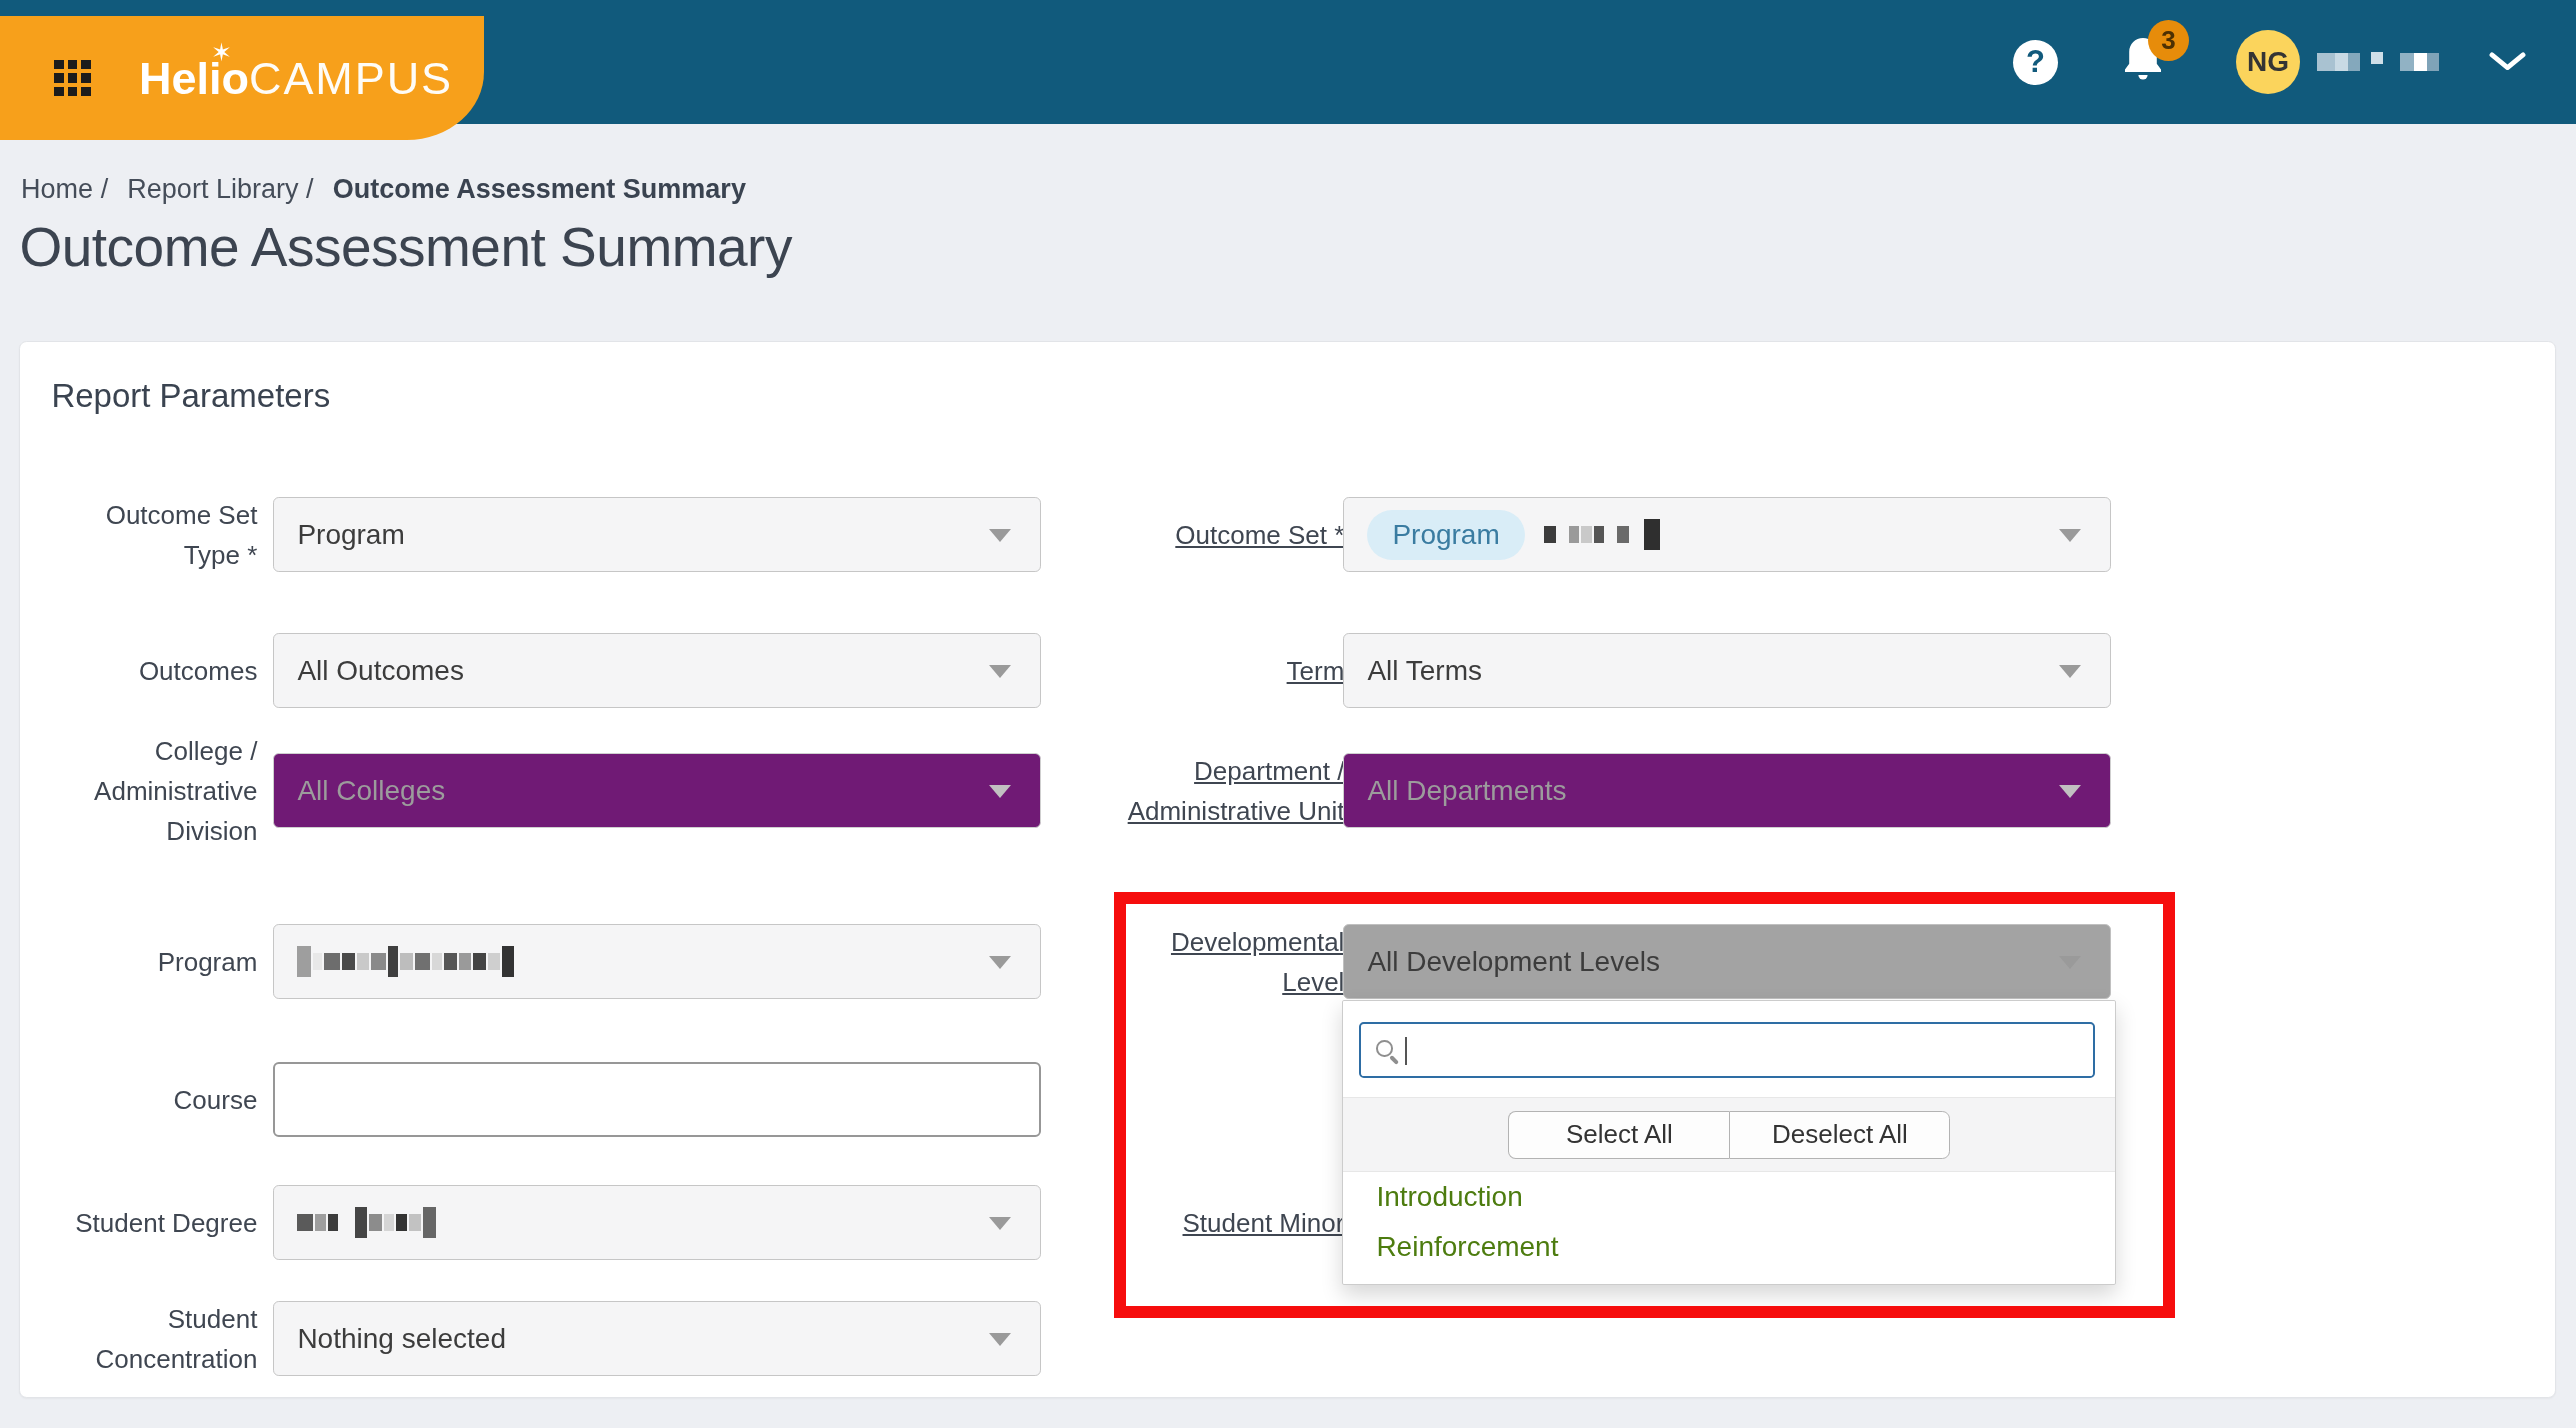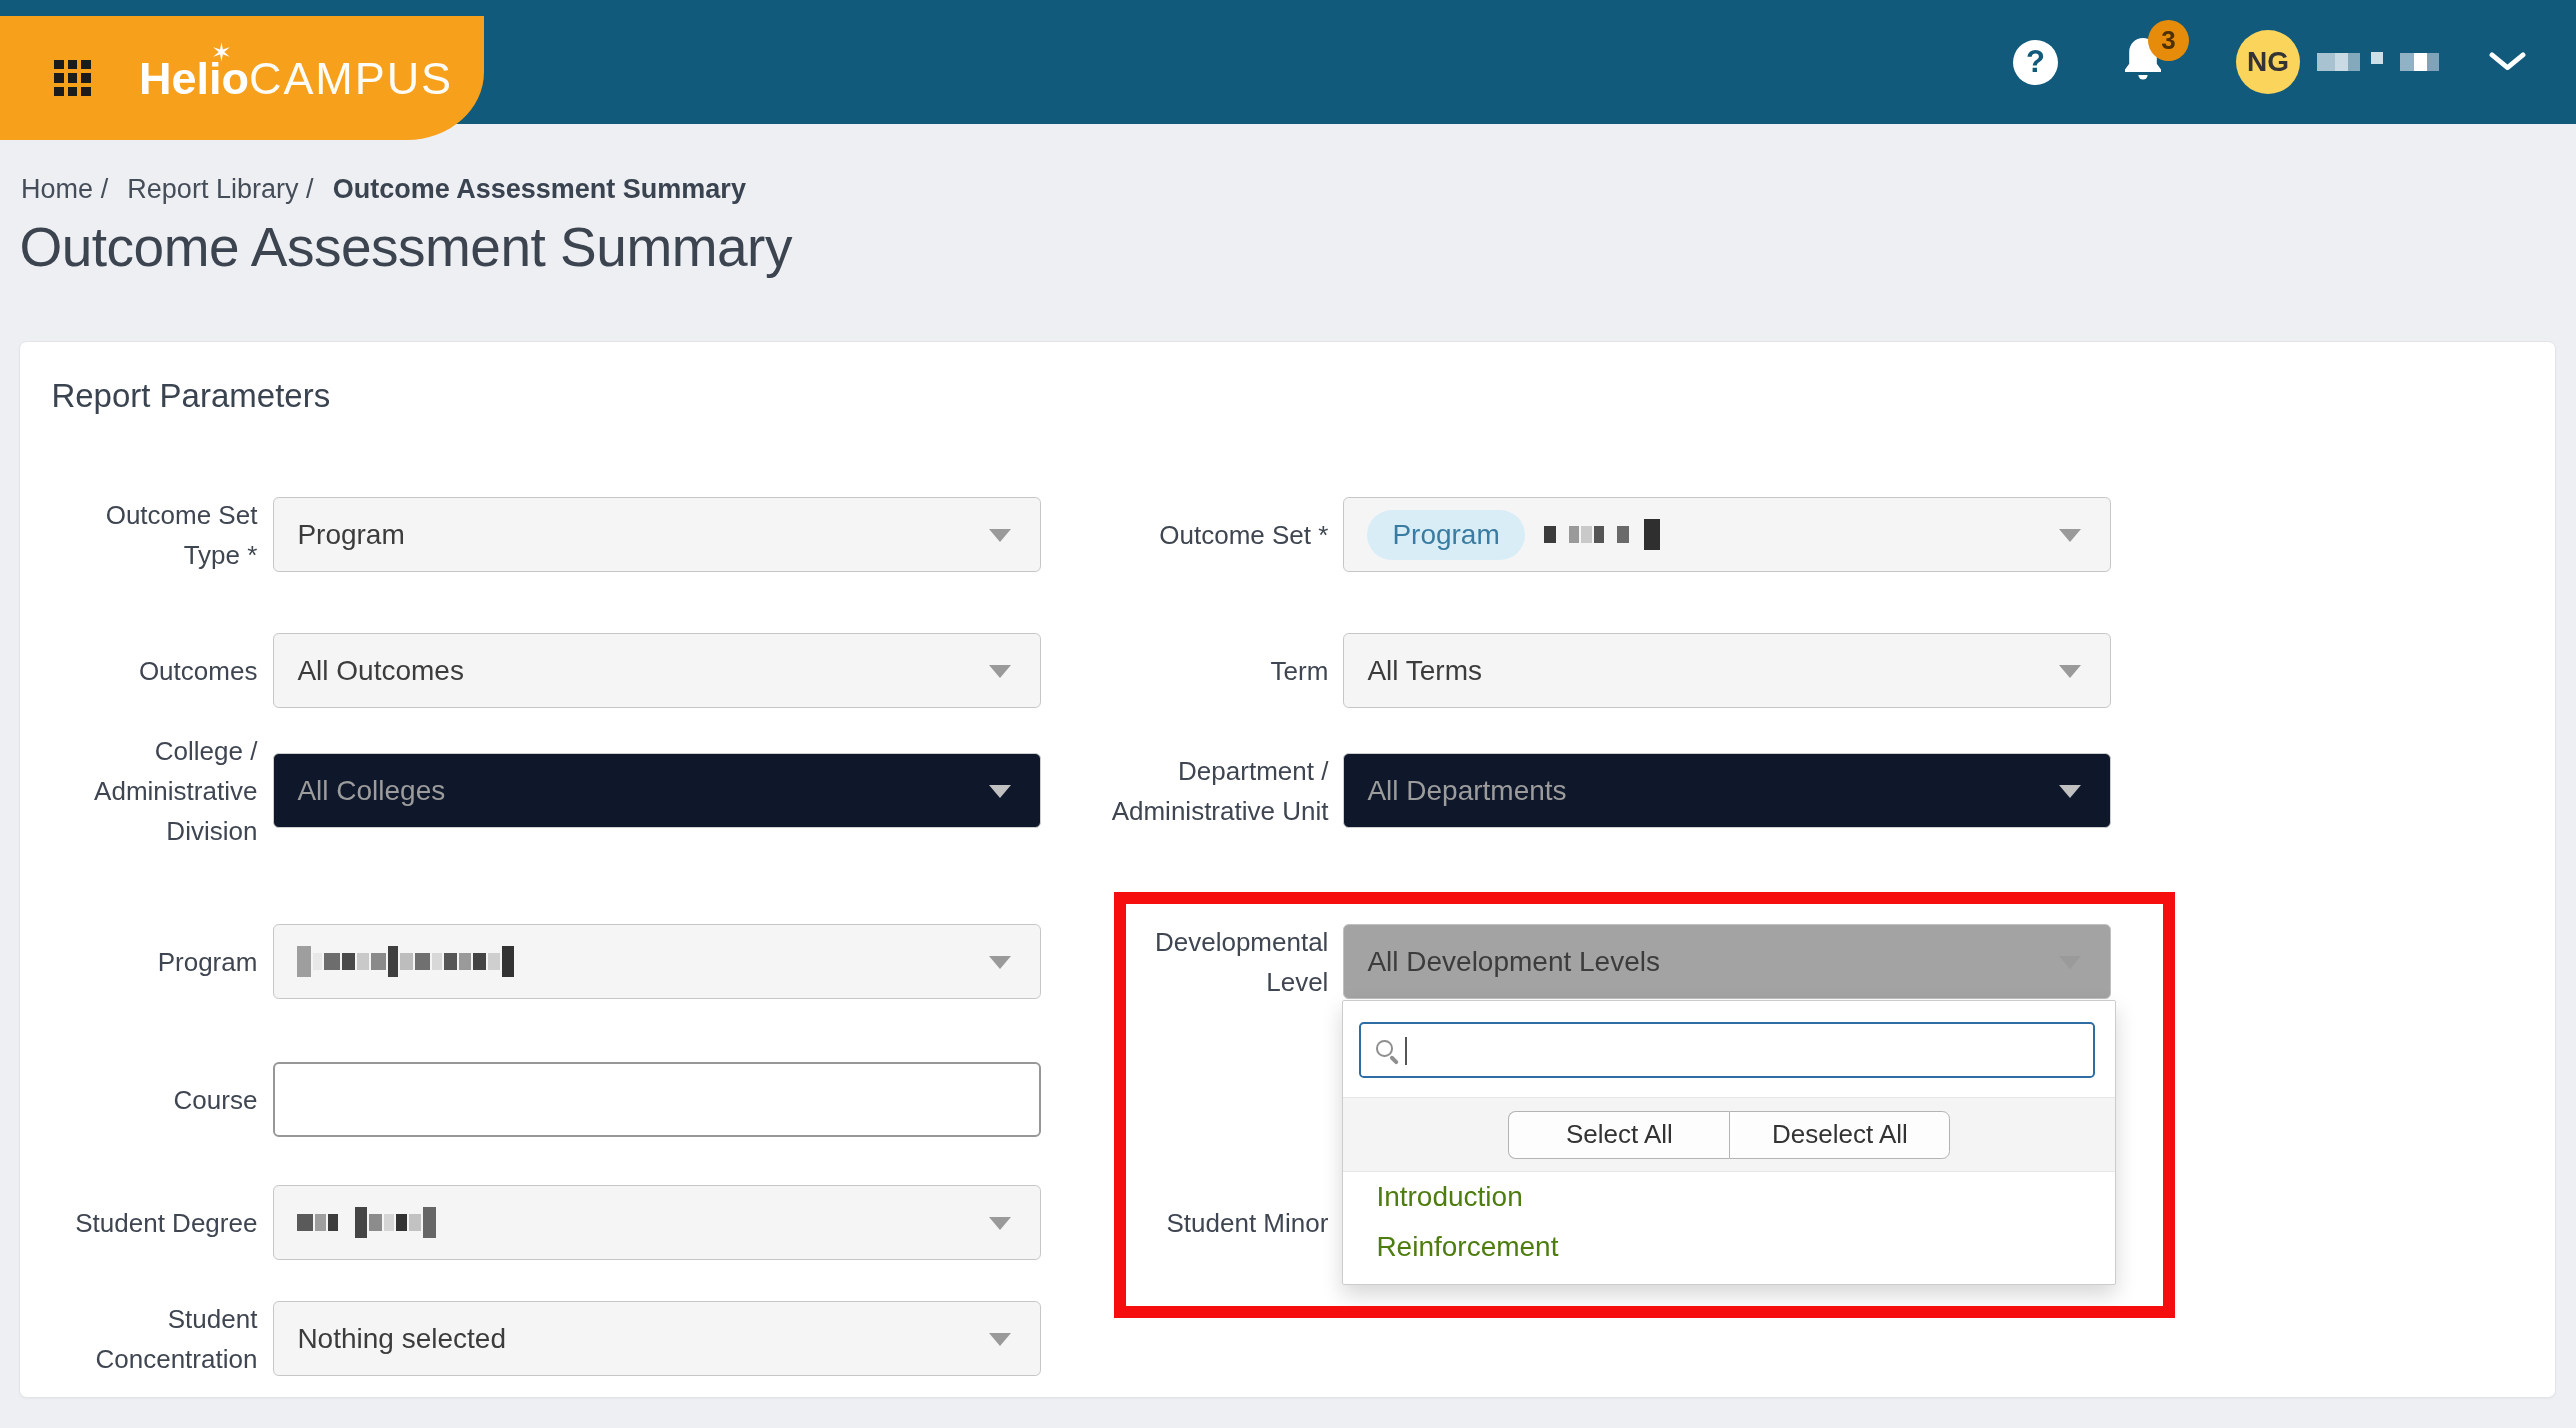--- a/index.html
+++ b/index.html
@@ -51,32 +51,32 @@
           border:1px solid #e2e4e8; border-radius:7.7px; box-shadow:0 1px 1.9px rgba(0,0,0,.04); }
   .section-heading { position:absolute; left:31px; top:35px; font-size:33px; font-weight:400; color:#3a4350; }
 
   
   .row { position:absolute; height:75px; }
   .row.l { left:34px;  width:987px; }
   .row.r { left:1056px; width:1035px; }
   .flabel { position:absolute; top:50%; transform:translateY(-50%); white-space:pre-line;
             text-align:right; font-size:26px; line-height:40px; color:#3f4651; }
   .row.l .flabel { left:0; width:203px; }
-  .row.r .flabel { left:0; width:252px; }
+  .row.r .flabel { left:16px; width:252px;text-decoration:underline; }
   .ctrl { position:absolute; top:0; }
   .row.l .ctrl { left:219px; width:768px; }
   .row.r .ctrl { left:267px; width:768px; }
 
   .select { position:relative; width:768px; height:75px; background:#f5f5f6; border:1.9px solid #c6c6c6;
             border-radius:5.8px; display:flex; align-items:center; padding:0 68px 0 23px;
             font-size:28px; color:#3c3c3c; cursor:pointer; }
   .select .caret { position:absolute; right:29px; top:50%; margin-top:-5.8px; width:0; height:0;
                    border-left:11.6px solid transparent; border-right:11.6px solid transparent;
                    border-top:13.5px solid #9a9a9a; }
-  .select.disabled { background:#0f172a; color:#9c9c9c; border-color:#cfcfcf; cursor:default; }
+  .select.disabled { background:#701a75; color:#9c9c9c; border-color:#cfcfcf; cursor:default; }
   .select.disabled .caret { border-top-color:#c1c1c1; }
   .select.open { background:#a3a3a3; border-color:#c0c0c0; }
 
   .text-input { width:768px; height:75px; border:2.9px solid #979797; border-radius:5.8px; background:#fff;
                 font-size:28px; color:#3c3c3c; padding:0 19.4px; font-family:inherit; }
 
   .chip { display:inline-flex; align-items:center; height:50px; padding:0 25px; border-radius:25px;
           background:#d9edf7; color:#3a7ca1; font-size:28px; margin-right:19.4px; }
 
   .px-run { display:inline-flex; align-items:center; }

